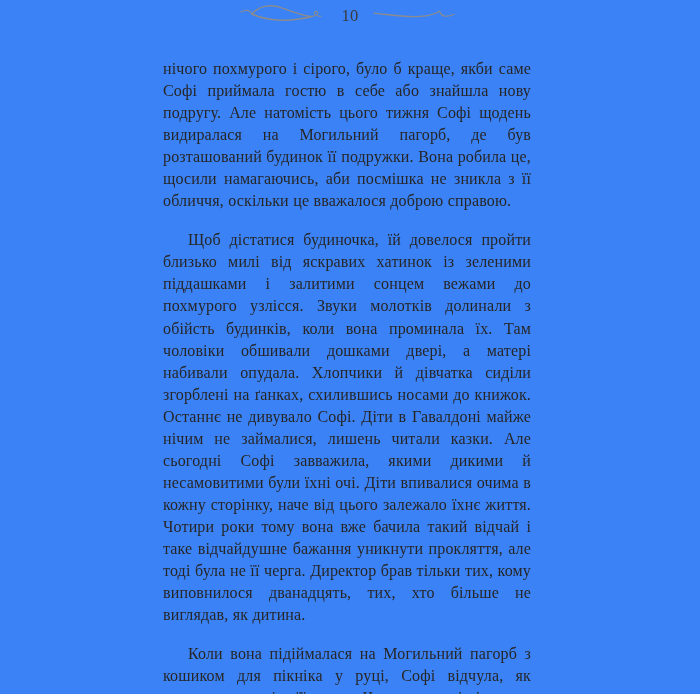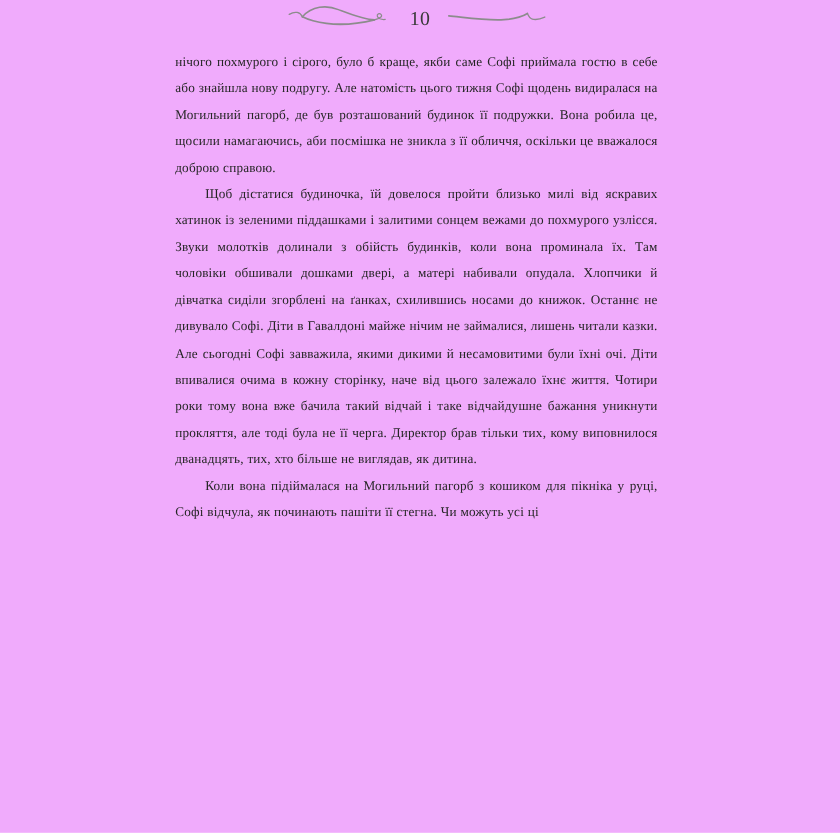--- a/index.html
+++ b/index.html
@@ -11,21 +11,21 @@
     height: 700px;
     background: #ffffff;
     font-family: "Liberation Serif", "DejaVu Serif", serif;
     overflow: hidden;
   }
 
   .page {
     position: relative;
     width: 700px;
     height: 700px;
-    background: #f0abfc;
+    background: #3b82f6;
     box-sizing: border-box;
   }
 
   
   .running-head {
     position: absolute;
     top: 0;
     left: 0;
     width: 700px;
     height: 34px;
@@ -55,22 +55,22 @@
 
   
   .text-block {
     position: absolute;
     left: 146px;
     top: 41px;
     width: 402px;
   }
 
   .para {
-    margin: 0;
-    font-size: 11px;
+    margin: 17px;
+    font-size: 16px;
     line-height: 22.05px;
     color: #262626;
     text-align: justify;
     text-justify: inter-word;
     text-indent: 25px;
     letter-spacing: 0.15px;
     word-spacing: 0.2px;
     hyphens: manual;
     -webkit-hyphens: manual;
   }

